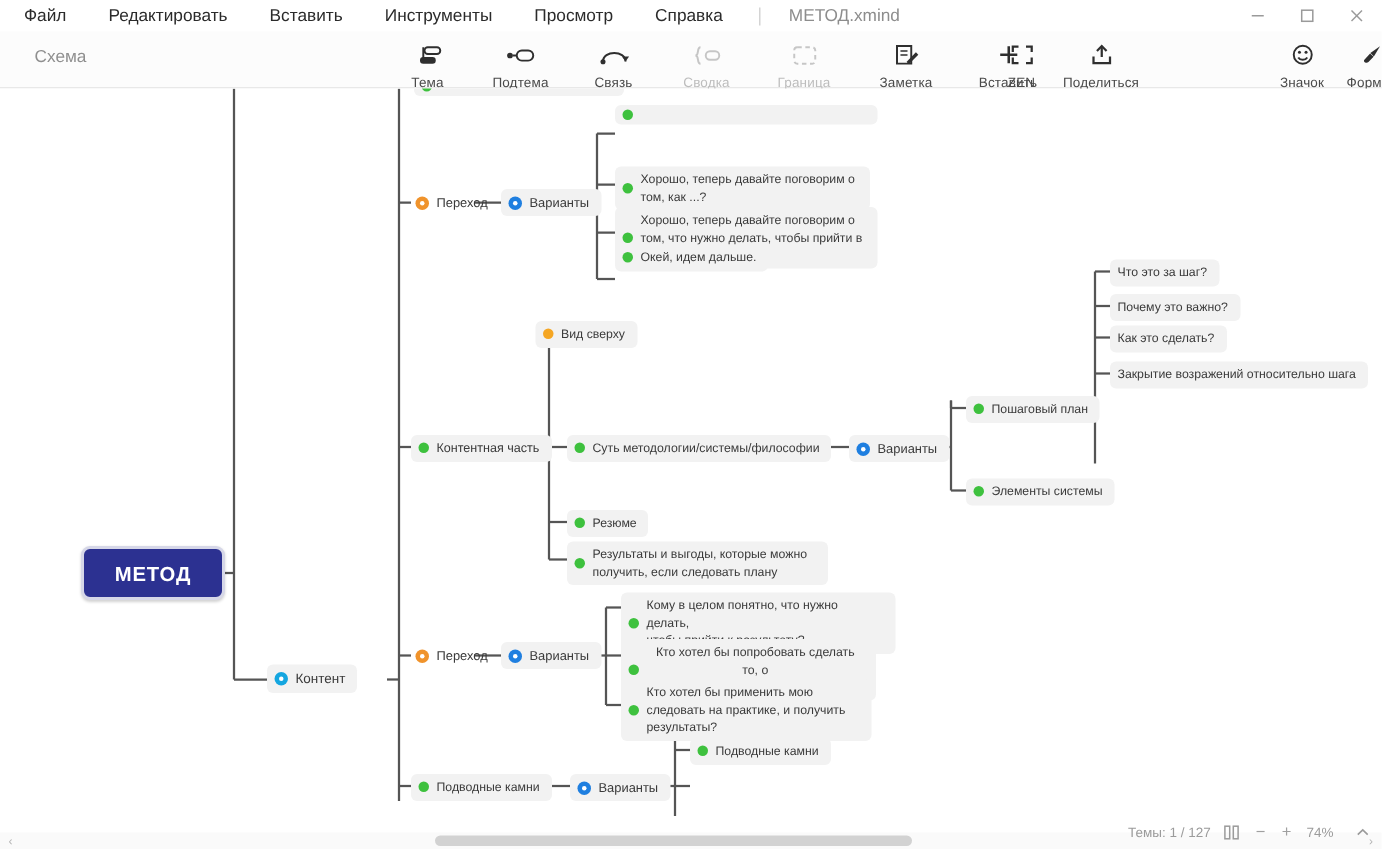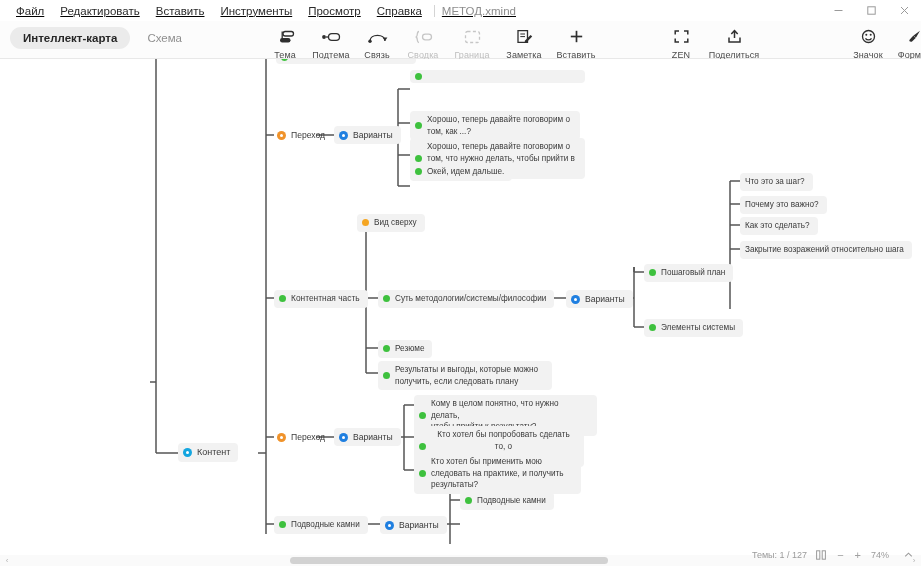--- a/index.html
+++ b/index.html
@@ -11,21 +11,21 @@
     font-family: "Liberation Sans", sans-serif;
     -webkit-font-smoothing: antialiased;
   }
 
   
   .titlebar {
     position: absolute; left: 0; top: 0; width: 921px; height: 21px;
     background: #ffffff;
     display: flex; align-items: center;
   }
-  .menu-items { display: flex; align-items: center; padding-left: 8px; gap: 0px; text-decoration: underline; }
+  .menu-items { display: flex; align-items: center; padding-left: 8px; gap: 12px; }
   .menu-item {
     font-size: 11.5px; color: #2b2b2b; padding: 2px 8px;
     white-space: nowrap; cursor: default;
   }
   .doc-sep {
     width: 1px; height: 12px; background: #d4d4d4; margin: 0 7px 0 4px;
   }
   .doc-name { font-size: 11.5px; color: #8d8d8d; white-space: nowrap; }
   .winctl { position: absolute; right: 0; top: 0; height: 21px; display: flex; }
   .winbtn {
@@ -46,21 +46,21 @@
   }
   .mode-tab {
     font-size: 11.5px; padding: 5px 13px; border-radius: 13px;
     color: #8f8f8f; white-space: nowrap;
   }
   .mode-tab.active { background: #ebebeb; color: #262626; font-weight: bold; }
 
   .tool-group {
     position: absolute; top: 3px; display: flex; align-items: flex-start;
   }
-  .tool-group.center { left: 262px; }
+  .tool-group.center { left: 262px; gap: 16px; }
   .tool-group.zen    { left: 658px; }
   .tool-group.share  { left: 708px; }
   .tool-group.right  { left: 845px; }
 
   .tool {
     display: flex; flex-direction: column; align-items: center;
     width: 46px; padding-top: 2px;
   }
   .tool .glyph {
     width: 34px; height: 21px;
@@ -190,21 +190,20 @@
           <line x1="2" y1="2" x2="9" y2="9" stroke="currentColor" stroke-width="1"></line>
           <line x1="9" y1="2" x2="2" y2="9" stroke="currentColor" stroke-width="1"></line>
         </svg>
     </div>
   </div>
 </div>
 
 <div class="toolbar">
 
   <div class="mode-tabs">
-    <div class="mode-tab active">Интеллект-карта</div>
     <div class="mode-tab">Схема</div>
   </div>
 
   <div class="tool-group center">
 
     <div class="tool">
       <span class="glyph">
         <svg width="19" height="14" viewBox="0 0 19 14">
           <rect x="7" y="1.5" width="10.5" height="4.5" rx="2.2" fill="none" stroke="currentColor" stroke-width="1.3"></rect>
           <rect x="4" y="8" width="10.5" height="4.5" rx="2.2" fill="currentColor"></rect>
@@ -391,20 +390,23 @@
       <path d="M450 441 L460 441"></path>
       <path d="M450 465 L460 465"></path>
     </g>
   </svg>
 
   <div class="node" style="left:276px; top:-8px; width:140px;">
     <span class="dot" style="background:#3ec13e;"></span>
     <span class="txt"></span>
   </div>
 
+  <div class="root-node" style="left:54px; top:305px; width:96px; height:36px;">
+    <span>МЕТОД</span>
+  </div>
 
   <div class="node" style="left:178px; top:384px;">
     <span class="ico" style="background:#14a6e0;"></span>
     <span class="txt" style="font-size:9px;">Контент</span>
   </div>
 
   <div class="node plain" style="left:272px; top:67px;">
     <span class="ico" style="background:#f0932b;"></span>
     <span class="txt" style="font-size:8.6px;">Переход</span>
   </div>

